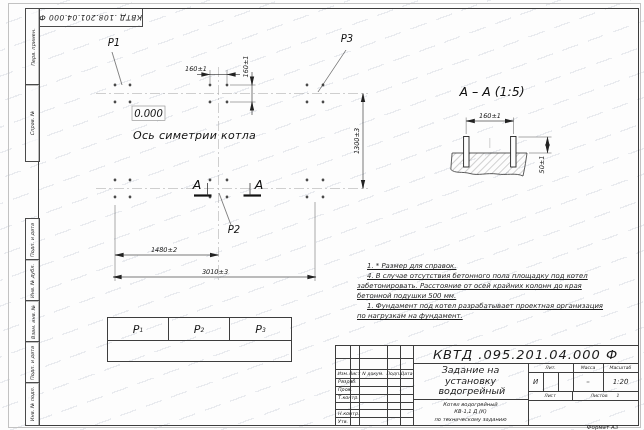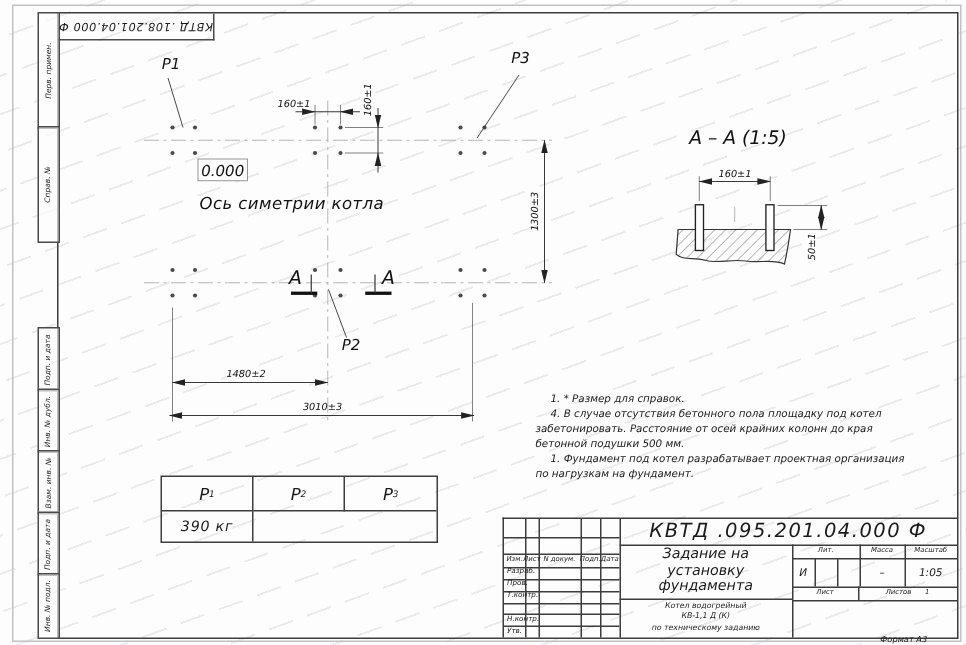--- a/index.html
+++ b/index.html
@@ -17,21 +17,21 @@
   .mbox{position:absolute;left:25px;width:13px;border:0.8px solid #4a4a4a;background:rgba(253,253,253,.65);
         display:flex;align-items:center;justify-content:center;z-index:4;}
   .mbox span{transform:rotate(-90deg);white-space:nowrap;font-size:5px;font-style:italic;color:#2a2a2a;}
   
   .stamp{position:absolute;left:39px;top:9px;width:103px;height:17px;border-right:1px solid #4a4a4a;
          border-bottom:1px solid #4a4a4a;display:flex;align-items:center;justify-content:center;z-index:4;}
   .stamp span{transform:rotate(180deg);font-size:7.5px;font-style:italic;letter-spacing:.4px;}
   
   .notes{position:absolute;left:357px;top:261px;width:253px;font-size:6.9px;font-style:italic;
          line-height:1.45;z-index:4;}
-  .notes p{margin:0;text-indent:10px;}
+  .notes p{margin:0;text-indent:10px;text-decoration:underline;}
   
   .ltable{position:absolute;left:107px;top:317px;width:183px;height:43px;border:1.1px solid #3d3d3d;
           display:grid;grid-template-columns:1fr 1fr 1fr;grid-template-rows:23px 1fr;z-index:4;}
   .ltable .cell{border-right:1px solid #3d3d3d;border-bottom:1px solid #3d3d3d;
           display:flex;align-items:center;justify-content:center;font-style:italic;}
   .ltable .cell:nth-child(3n){border-right:none;}
   .ltable .cell.val{border-bottom:none;font-size:9.5px;letter-spacing:.5px;}
   .ltable .hdr{font-size:11px;}
   .ltable sub{font-size:6px;}
   
@@ -219,21 +219,20 @@
         <sub>1</sub>
       </div>
     <div class="cell hdr">
       <span>P</span>
         <sub>2</sub>
       </div>
     <div class="cell hdr">
       <span>P</span>
         <sub>3</sub>
       </div>
-    <div class="cell val">390 кг</div>
   </div>
 
   <div class="tb">
 
     <div class="vln" style="left:14px;top:0;height:79px;"></div>
     <div class="vln" style="left:23px;top:0;height:79px;"></div>
     <div class="vln" style="left:51px;top:0;height:79px;"></div>
     <div class="vln" style="left:64px;top:0;height:79px;"></div>
     <div class="vln" style="left:77px;top:0;height:79px;"></div>
     <div class="vln" style="left:192px;top:17px;height:62px;"></div>
@@ -264,34 +263,34 @@
     <div class="cell small" style="left:51px;top:23px;width:13px;height:9px;">Подп.</div>
     <div class="cell small" style="left:64px;top:23px;width:13px;height:9px;">Дата</div>
 
     <div class="cell rowlbl" style="left:0;top:32px;width:23px;height:7.8px;">Разраб.</div>
     <div class="cell rowlbl" style="left:0;top:39.8px;width:23px;height:7.9px;">Пров.</div>
     <div class="cell rowlbl" style="left:0;top:47.7px;width:23px;height:7.8px;">Т.контр.</div>
     <div class="cell rowlbl" style="left:0;top:63.3px;width:23px;height:7.9px;">Н.контр.</div>
     <div class="cell rowlbl" style="left:0;top:71.2px;width:23px;height:7.8px;">Утв.</div>
 
     <div class="cell tbtitle" style="left:77px;top:17px;width:115px;height:36px;">
-      <div style="width:64px;">Задание на установку фундамента</div>
+      <div style="width:64px;">Задание на установку водогрейный</div>
     </div>
     <div class="cell tbsub" style="left:77px;top:53px;width:115px;height:26px;flex-direction:column;justify-content:center;">
       <div>Котел водогрейный</div>
       <div>КВ-1,1 Д (К)</div>
       <div>по техническому заданию</div>
     </div>
 
     <div class="cell small" style="left:192px;top:17px;width:45px;height:9px;">Лит.</div>
     <div class="cell small" style="left:237px;top:17px;width:30px;height:9px;">Масса</div>
     <div class="cell small" style="left:267px;top:17px;width:35px;height:9px;">Масштаб</div>
     <div class="cell litval" style="left:192px;top:26px;width:15px;height:19px;">И</div>
     <div class="cell litval" style="left:237px;top:26px;width:30px;height:19px;">–</div>
-    <div class="cell litval" style="left:267px;top:26px;width:35px;height:19px;">1:05</div>
+    <div class="cell litval" style="left:267px;top:26px;width:35px;height:19px;">1:20</div>
 
     <div class="cell small" style="left:192px;top:45px;width:44px;height:9px;">Лист</div>
     <div class="cell small" style="left:236px;top:45px;width:66px;height:9px;gap:9px;">
       <span>Листов</span>
       <span>1</span>
     </div>
 
   </div>
 
   <div class="fmt">Формат А3</div>

